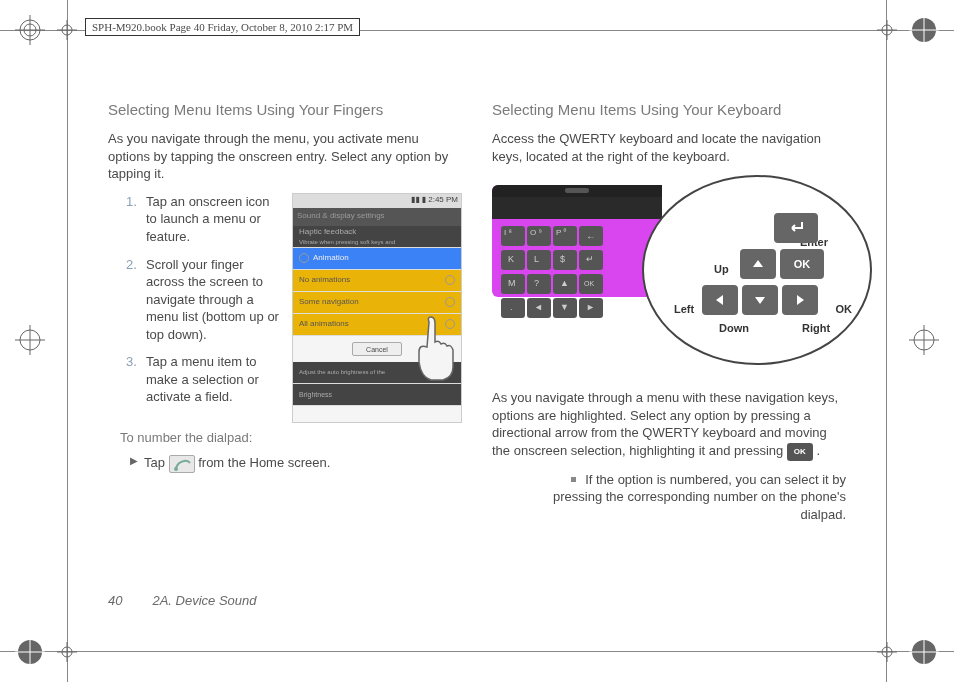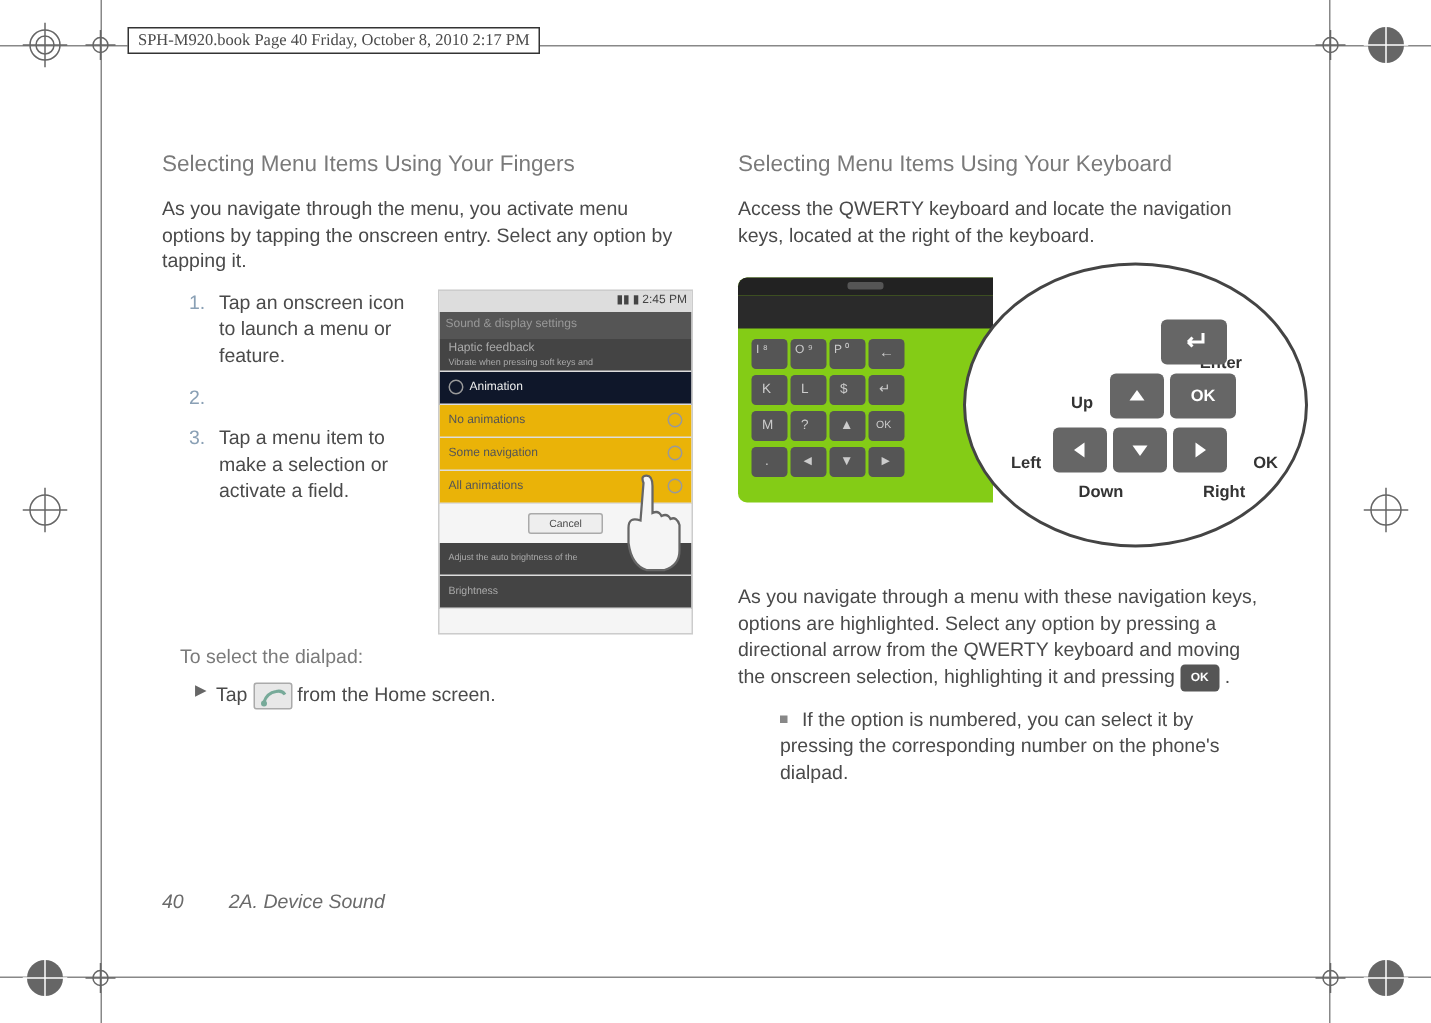--- a/index.html
+++ b/index.html
@@ -79,21 +79,21 @@
     }
     
     .pm-status { height: 14px; background: #ddd; font-size: 8px; display: flex; justify-content: flex-end; align-items: center; padding: 0 3px; gap: 2px; color: #444; }
     .pm-header { height: 18px; background: #555; color: #999; font-size: 8px; padding: 3px 4px; }
     .pm-item { height: 22px; border-bottom: 1px solid #ddd; background: #eab308; font-size: 8px; padding: 5px 6px; color: #555; display: flex; justify-content: space-between; align-items: center; }
     .pm-item.dark { background: #444; color: #aaa; }
     .pm-radio { width: 10px; height: 10px; border: 1px solid #999; border-radius: 50%; }
     .pm-cancel { margin: 6px auto; width: 50px; height: 14px; background: #eee; border: 1px solid #aaa; font-size: 7px; text-align: center; line-height: 14px; border-radius: 2px; }
     .pm-hand { position: absolute; right: -8px; bottom: 40px; width: 60px; height: 70px; }
     
-    .kb-left { position: absolute; left: 0; top: 10px; width: 170px; height: 150px; background: #84cc16; border-radius: 6px 0 0 6px; }
+    .kb-left { position: absolute; left: 0; top: 10px; width: 170px; height: 112px; background: #d946ef; border-radius: 6px 0 0 6px; }
     .kb-callout {
         position: absolute; left: 150px; top: 0; width: 230px; height: 190px;
         background: #fff; border: 2px solid #444; border-radius: 50%;
     }
     .kb-label { position: absolute; font-size: 11px; font-weight: bold; color: #333; margin-top: 40px; }
     .kb-key {
         position: absolute; background: #666; border-radius: 4px;
         display: flex; align-items: center; justify-content: center; color: #fff;
     }
     .kb-small-key {
@@ -192,41 +192,42 @@
     <div class="body-text">As you navigate through the menu, you activate menu options by tapping the onscreen entry. Select any option by tapping it.</div>
 
     <div class="left-upper">
       <div class="left-steps">
         <div class="step-row">
           <div class="step-num">1.</div>
           <div class="step-text">Tap an onscreen icon to launch a menu or feature.</div>
         </div>
         <div class="step-row">
           <div class="step-num">2.</div>
+          <div class="step-text">Scroll your finger across the screen to navigate through a menu list (bottom up or top down).</div>
         </div>
         <div class="step-row">
           <div class="step-num">3.</div>
           <div class="step-text">Tap a menu item to make a selection or activate a field.</div>
         </div>
       </div>
 
       <div class="phone-image">
         <div class="pm-status">
           <span>▮▮</span>
           <span>▮</span>
           <span>2:45 PM</span>
         </div>
         <div class="pm-header">Sound &amp; display settings</div>
         <div class="pm-item dark">
           <div>
             <div>Haptic feedback</div>
             <div style="font-size:6px;">Vibrate when pressing soft keys and</div>
           </div>
         </div>
-        <div class="pm-item" style="background:#0f172a;color:#eee;">
+        <div class="pm-item" style="background:#3b82f6;color:#eee;">
           <span style="width:10px;height:10px;border:1px solid #999;border-radius:50%;display:inline-block;"></span>
           <span style="flex:1;margin-left:4px;">Animation</span>
         </div>
         <div class="pm-item">
           <span>No animations</span>
           <span class="pm-radio"></span>
         </div>
         <div class="pm-item">
           <span>Some navigation</span>
           <span class="pm-radio"></span>
@@ -237,21 +238,21 @@
         </div>
         <div class="pm-cancel">Cancel</div>
         <div class="pm-item dark" style="font-size:6px;">Adjust the auto brightness of the</div>
         <div class="pm-item dark" style="font-size:7px;">Brightness</div>
         <svg class="pm-hand" viewBox="0 0 60 70">
           <path d="M20 10 Q18 5 22 5 Q26 5 26 12 L26 30 Q30 28 32 32 Q36 30 38 34 Q42 32 44 38 L44 55 Q44 65 34 68 L22 68 Q12 65 10 50 L10 40 Q10 32 18 35 Z" fill="#f5f5f5" stroke="#666" stroke-width="1.5"></path>
         </svg>
       </div>
     </div>
 
-    <div class="sub-heading">To select the dialpad:</div>
+    <div class="sub-heading">To number the dialpad:</div>
     <div class="bullet-row">
       <div class="bullet-icon">▶</div>
       <div>
         <span>Tap </span>
         <span class="inline-icon">
           <svg width="26" height="18" viewBox="0 0 26 18">
               <path d="M6 12 Q8 6 14 5 Q18 4 20 7" stroke="#7a9" stroke-width="2" fill="none"></path>
               <circle cx="6" cy="13" r="2" fill="#7a9"></circle>
             </svg>
         </span>
@@ -367,21 +368,21 @@
         </div>
       </div>
     </div>
 
     <div class="body-text">
       <span>As you navigate through a menu with these navigation keys, options are highlighted. Select any option by pressing a directional arrow from the QWERTY keyboard and moving the onscreen selection, highlighting it and pressing </span>
       <span class="ok-btn">OK</span>
       <span> .</span>
     </div>
 
-    <div style="margin-left:28px;">
+    <div style="margin-left:28px;text-align:right;">
       <span class="square-bullet"></span>
       <span>If the option is numbered, you can select it by pressing the corresponding number on the phone's dialpad.</span>
     </div>
   </div>
 </div>
 
 <div class="footer">
   <span class="page-num">40</span>
   <span>2A. Device Sound</span>
 </div>

